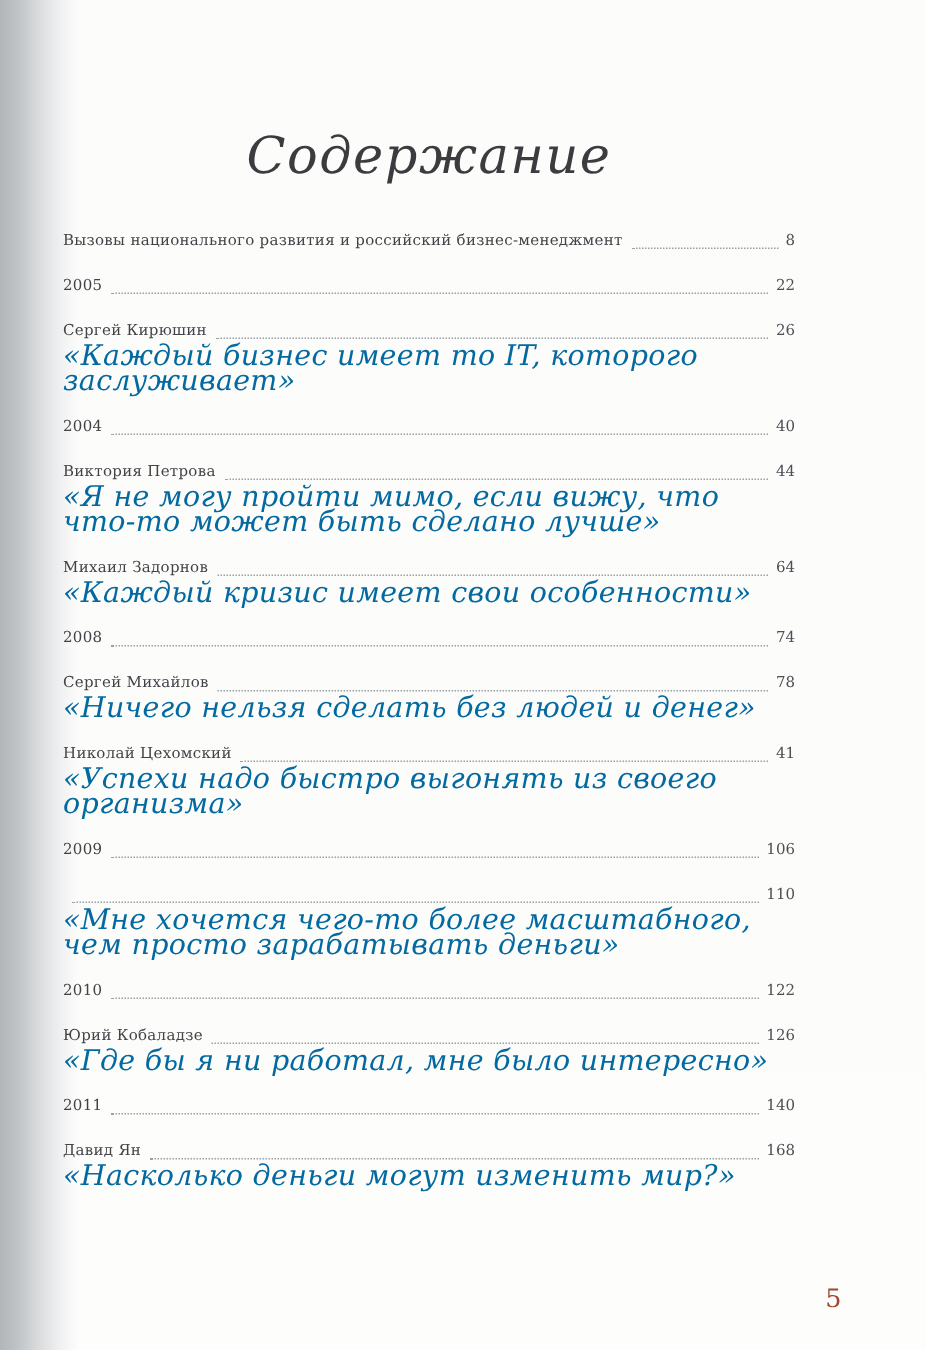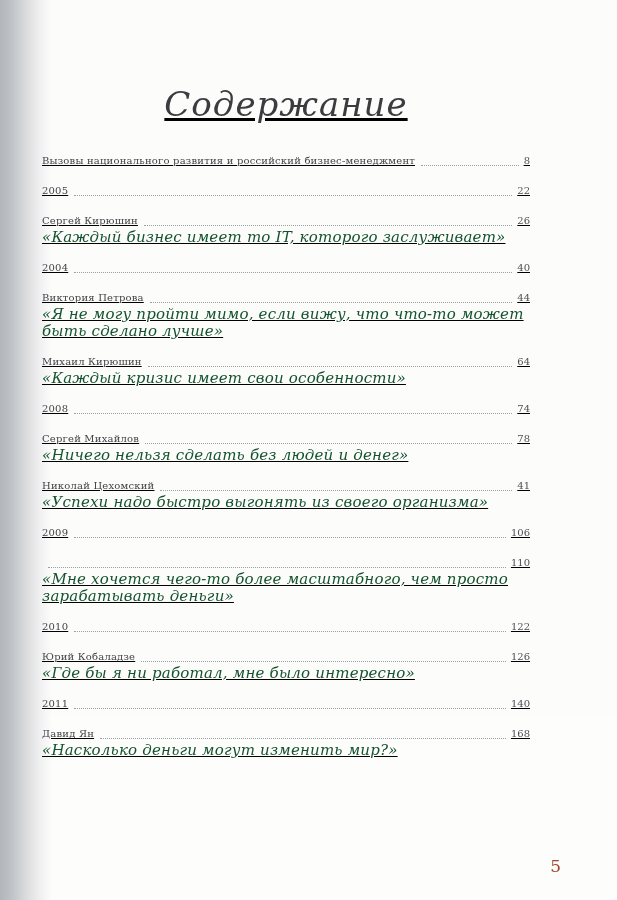--- a/index.html
+++ b/index.html
@@ -11,21 +11,20 @@
     height: 900px;
     background: #fdfdfc;
     overflow: hidden;
     font-family: "DejaVu Serif", serif;
   }
   .page {
     position: relative;
     width: 617px;
     height: 716px;
     background: #fcfcfb;
-    text-decoration: underline;
   }
   .gutter {
     position: absolute;
     left: 0; top: 0;
     width: 52px; height: 900px;
     background: linear-gradient(90deg,
       #b2b6ba 0%,
       #bfc3c6 22%,
       #d8dadc 48%,
       #efeff0 75%,
@@ -72,23 +71,23 @@
     border-bottom: 1.6px dotted #9aa0a5;
   }
   .row .p {
     white-space: nowrap;
     color: #4c4f54;
     font-variant-numeric: oldstyle-nums;
     font-feature-settings: "onum" 1;
   }
   .quote {
     font-style: italic;
-    font-size: 15px;
+    font-size: 19px;
     line-height: 17px;
-    color: #14532d;
+    color: #0369a1;
     letter-spacing: 0.2px;
   }
   .folio {
     position: absolute;
     z-index: 1;
     top: 856px;
     right: 56px;
     font-size: 17px;
     line-height: 20px;
     color: #a3452f;
@@ -144,21 +143,21 @@
       <span class="t">Виктория Петрова</span>
       <span class="leader"></span>
       <span class="p">44</span>
     </div>
     <div class="quote">«Я не могу пройти мимо, если вижу, что что-то может быть сделано лучше»</div>
   </div>
 
 
   <div class="entry">
     <div class="row">
-      <span class="t">Михаил Кирюшин</span>
+      <span class="t">Михаил Задорнов</span>
       <span class="leader"></span>
       <span class="p">64</span>
     </div>
     <div class="quote">«Каждый кризис имеет свои особенности»</div>
   </div>
 
   <div class="entry">
     <div class="row">
       <span class="t">2008</span>
       <span class="leader"></span>

